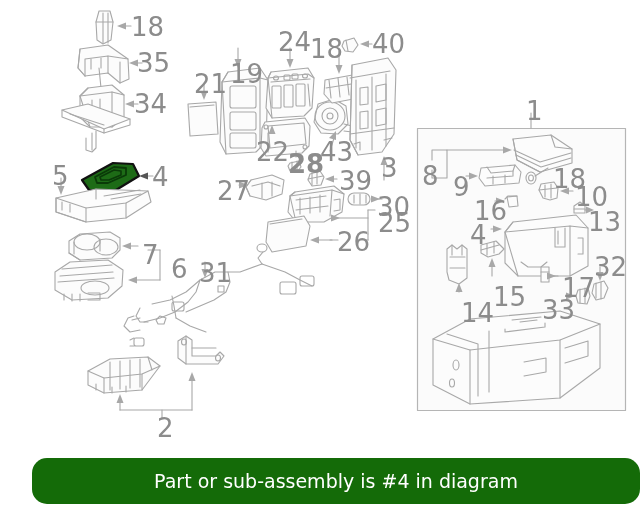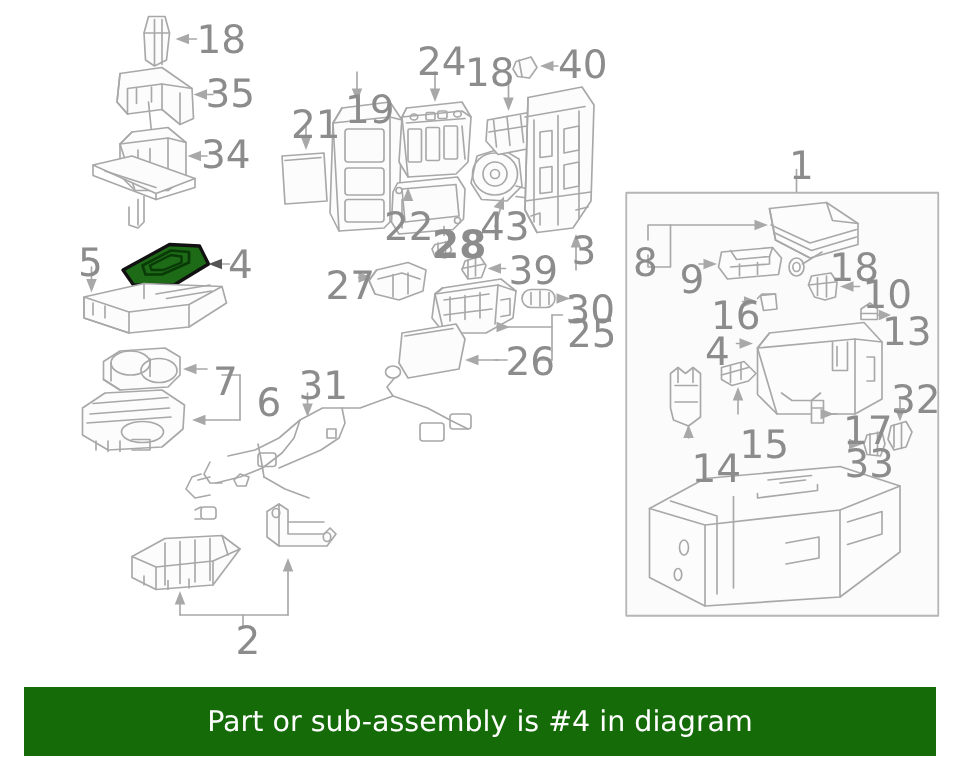--- a/index.html
+++ b/index.html
@@ -39,29 +39,30 @@
     position: absolute;
     font-family: "DejaVu Sans", sans-serif;
     font-size: 26px;
     color: #8c8c8c;
     line-height: 1;
     white-space: nowrap;
     pointer-events: auto;
   }
   #banner {
     position: absolute;
-    left: 16px;
+    left: 32px;
     top: 458px;
     width: 608px;
     height: 46px;
     background: #146b08;
     display: flex;
     flex-direction: column;
     align-items: center;
     justify-content: center;
+    border-radius: 15px;
   }
   #banner .line {
     color: #ffffff;
     font-family: "DejaVu Sans", sans-serif;
     font-size: 19px;
     line-height: 22px;
     white-space: nowrap;
   }
 </style>
 </head>
@@ -486,26 +487,26 @@
     <span class="callout" style="left:474px;top:198px;">16</span>
     <span class="callout" style="left:588px;top:209px;">13</span>
     <span class="callout" style="left:470px;top:222px;">4</span>
     <span class="callout" style="left:217px;top:178px;">27</span>
     <span class="callout" style="left:339px;top:168px;">39</span>
     <span class="callout" style="left:377px;top:194px;">30</span>
     <span class="callout" style="left:378px;top:210px;text-align:right;">25</span>
     <span class="callout" style="left:337px;top:229px;">26</span>
     <span class="callout" style="left:142px;top:242px;">7</span>
     <span class="callout" style="left:171px;top:256px;">6</span>
-    <span class="callout" style="left:199px;top:245px;">31</span>
+    <span class="callout" style="left:199px;top:260px;">31</span>
     <span class="callout" style="left:594px;top:254px;">32</span>
     <span class="callout" style="left:562px;top:275px;">17</span>
     <span class="callout" style="left:493px;top:284px;">15</span>
     <span class="callout" style="left:461px;top:300px;">14</span>
-    <span class="callout" style="left:542px;top:297px;margin-left:21px;">33</span>
+    <span class="callout" style="left:542px;top:297px;">33</span>
     <span class="callout" style="left:157px;top:415px;">2</span>
   </div>
 
   <div id="banner">
     <div class="line">Part or sub-assembly is #4 in diagram</div>
   </div>
 
 </div>
 
 </body></html>

